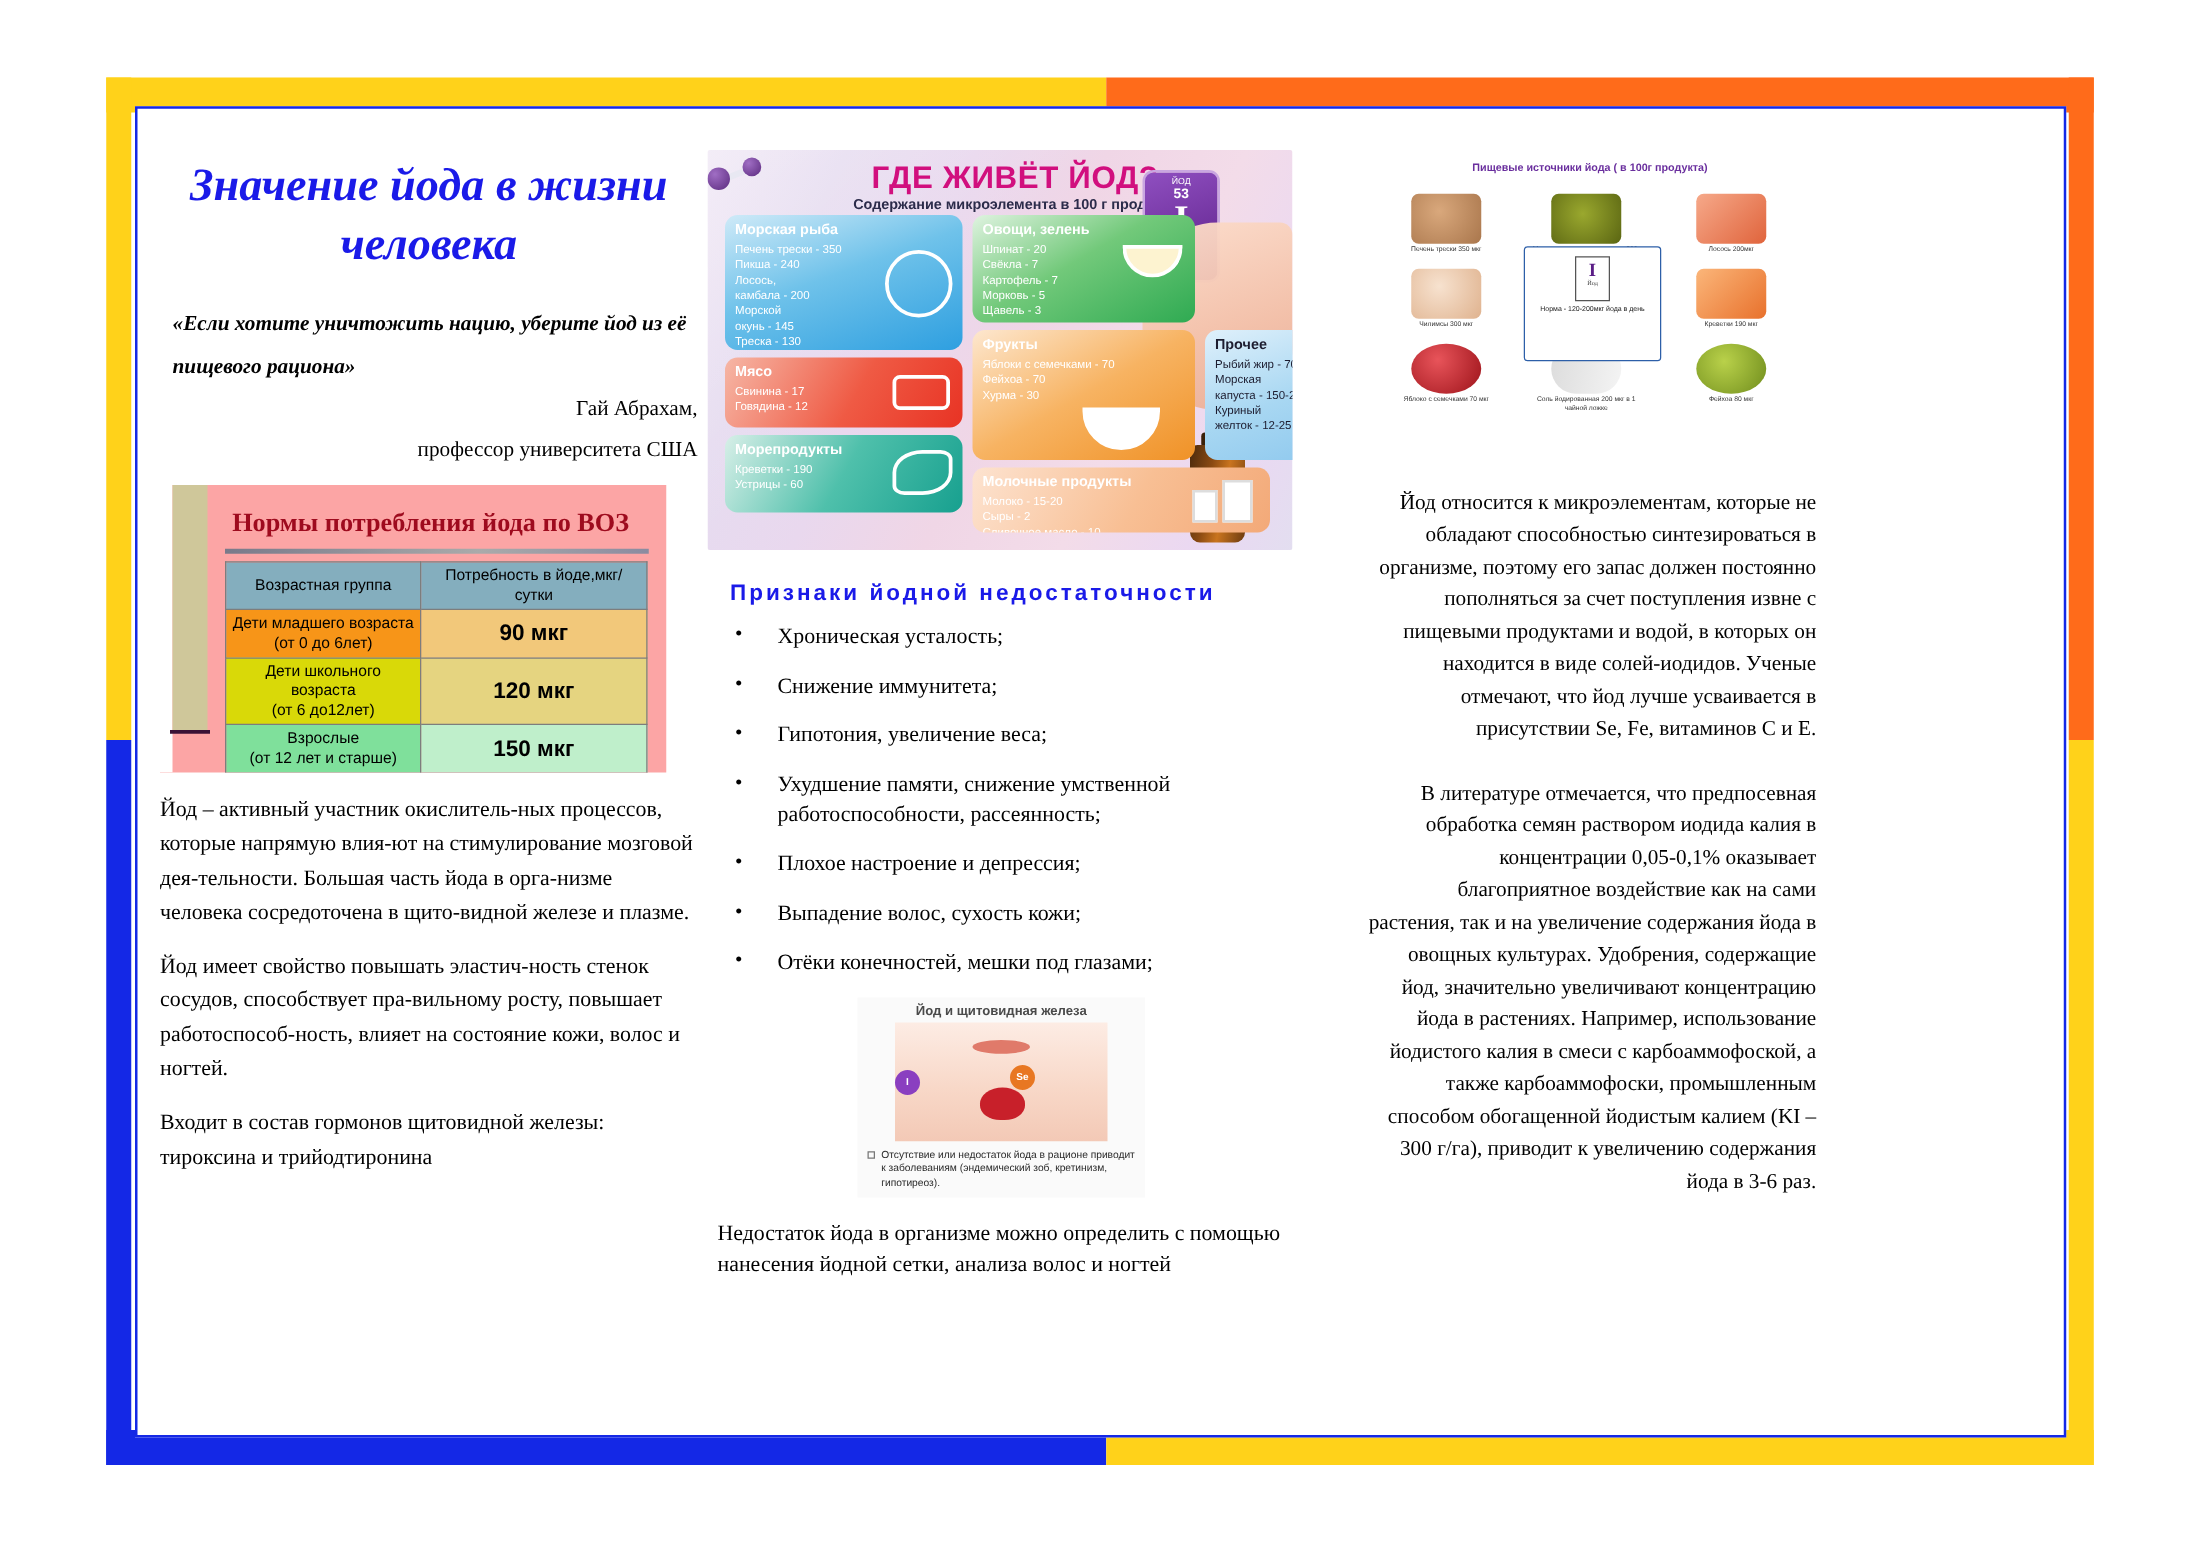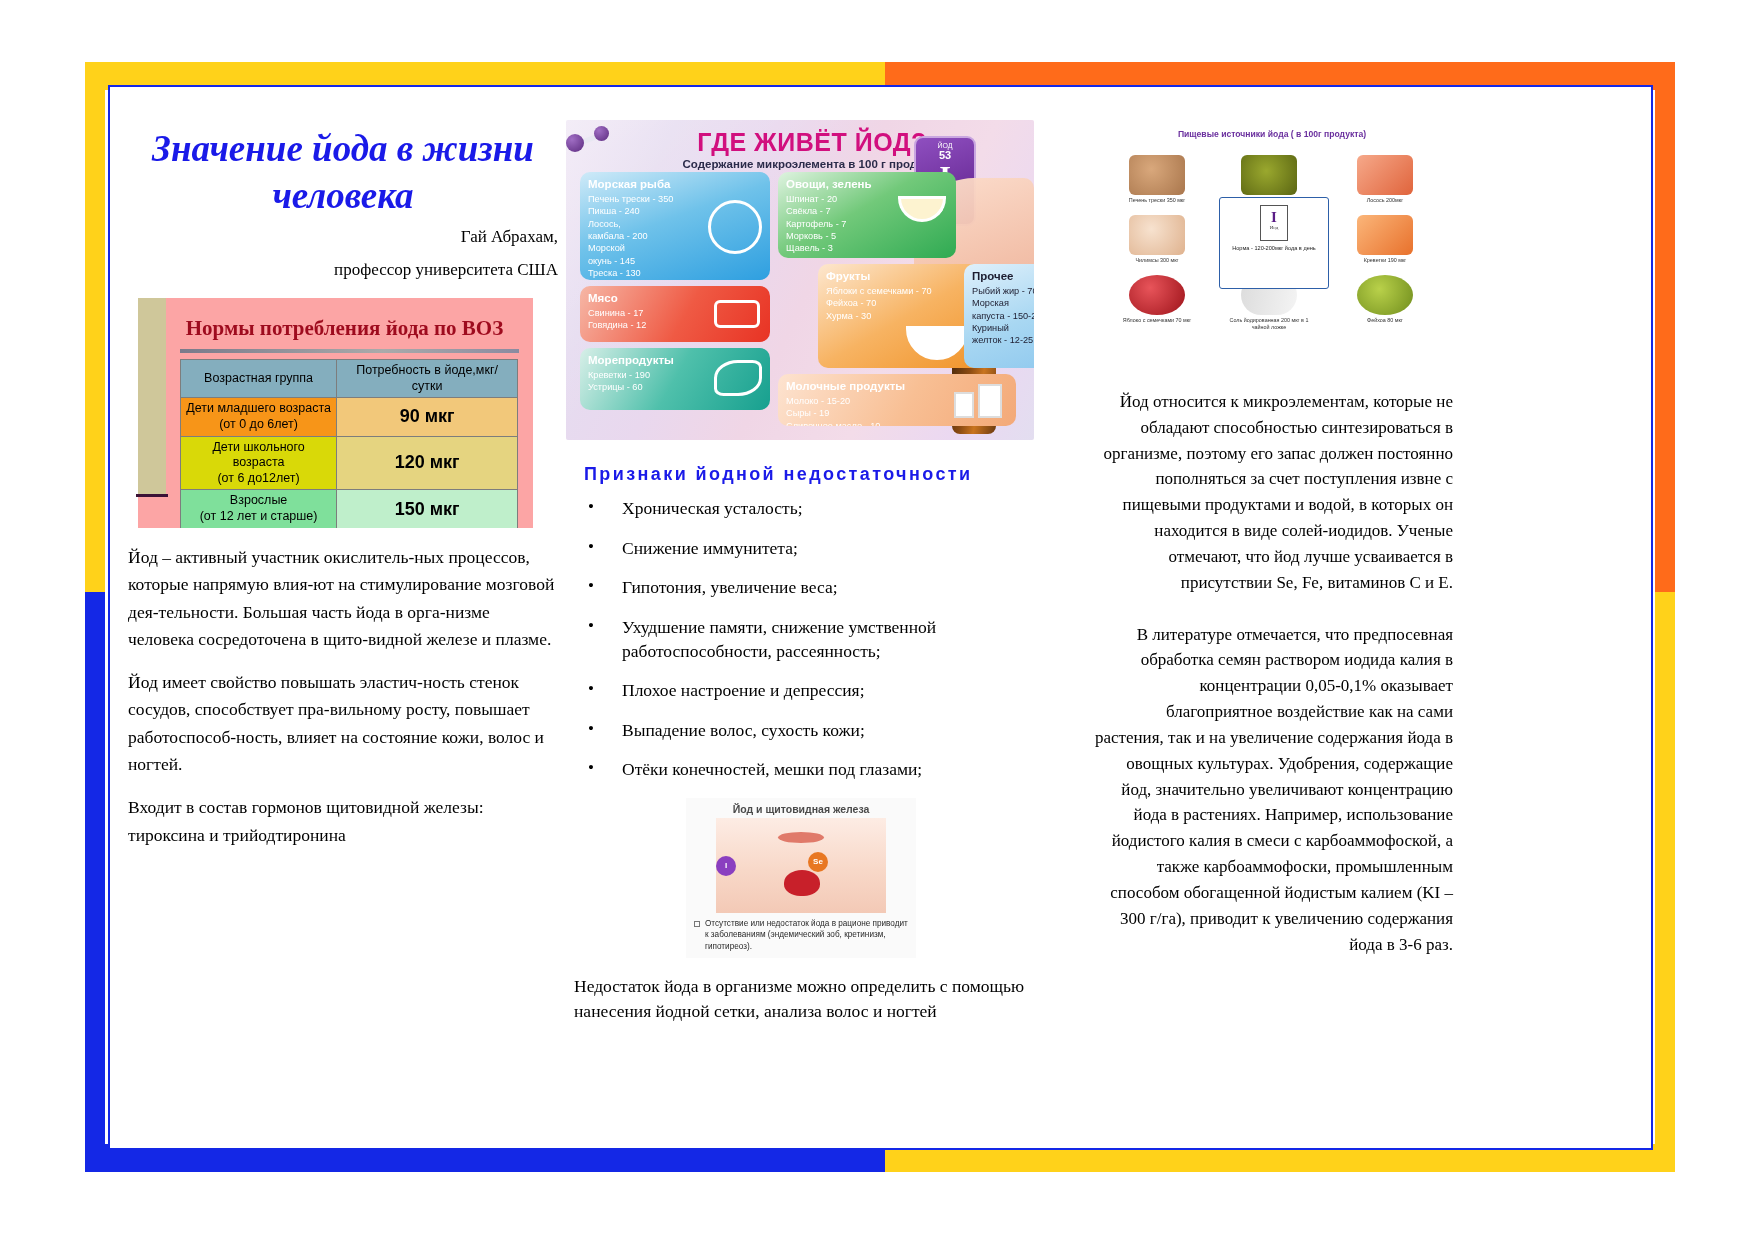--- a/index.html
+++ b/index.html
@@ -121,21 +121,21 @@
 
   #c-fish { left: 14px; top: 52px; width: 190px; height: 108px;
      background: linear-gradient(160deg,#cfeaf8 0%,#6fc2ea 45%,#2e9fe0 100%); }
   #c-meat { left: 14px; top: 166px; width: 190px; height: 56px;
      background: linear-gradient(120deg,#f6b7a6 0%,#ef5a44 55%,#e83324 100%); }
   #c-sea  { left: 14px; top: 228px; width: 190px; height: 62px;
      background: linear-gradient(120deg,#d8efe8 0%,#4fc0ab 50%,#17a08f 100%); }
   #c-veg  { left: 212px; top: 52px; width: 178px; height: 86px;
      background: linear-gradient(150deg,#dff3e0 0%,#72c97a 45%,#2faa52 100%); }
   #c-fruit{ left: 212px; top: 144px; width: 178px; height: 104px;
-     background: linear-gradient(150deg,#fde7cf 0%,#f7b362 50%,#f09227 100%); margin-left: 40px; }
+     background: linear-gradient(150deg,#fde7cf 0%,#f7b362 50%,#f09227 100%); }
   #c-milk { left: 212px; top: 254px; width: 238px; height: 52px;
      background: linear-gradient(120deg,#fde3d0 0%,#f8bf94 55%,#f3a978 100%); }
   #c-other{ left: 398px; top: 144px; width: 106px; height: 104px;
      background: linear-gradient(160deg,#dff0fb 0%,#a8d7f2 55%,#8ec8ee 100%); }
 
   
   #el-tile {
     position: absolute; right: 58px; top: 16px; width: 62px; height: 90px;
     border-radius: 9px; background: linear-gradient(160deg,#8f4fc0,#5a1d86);
     color: #fff; font-family: "Liberation Sans", sans-serif; text-align: center;
@@ -226,20 +226,21 @@
   <div class="band band-blue-bot"></div>
   <div class="band band-yellow-bot"></div>
 </div>
 
 <div id="inner-border"></div>
 
 <div id="content">
 
   <div class="col" id="col-left">
     <div id="main-title">Значение йода в жизни человека</div>
+    <div id="quote">«Если хотите уничтожить нацию, уберите йод из её пищевого рациона»</div>
     <div class="attrib">Гай Абрахам,</div>
     <div class="attrib">профессор  университета США</div>
 
     <div id="who-block">
       <div id="who-sidebar-a"></div>
       <div id="who-sidebar-b"></div>
       <div id="who-sidebar-line"></div>
       <div id="who-title">Нормы потребления йода по ВОЗ</div>
       <div id="who-rule"></div>
       <table id="who-table">
@@ -354,21 +355,21 @@
         <div class="ct">Фрукты</div>
         <div class="cl">Яблоки с семечками - 70</div>
         <div class="cl">Фейхоа - 70</div>
         <div class="cl">Хурма - 30</div>
         <span style="position:absolute;right:28px;bottom:8px;width:62px;height:34px;background:#fff;border:3px solid #fff;border-radius:0 0 34px 34px;"></span>
       </div>
 
       <div class="card" id="c-milk">
         <div class="ct">Молочные продукты</div>
         <div class="cl">Молоко - 15-20</div>
-        <div class="cl">Сыры - 19</div>
+        <div class="cl">Сыры - 2</div>
         <div class="cl">Сливочное масло - 10</div>
         <span style="position:absolute;right:14px;top:10px;width:24px;height:34px;background:#fff;border:2px solid #ddd;"></span>
         <span style="position:absolute;right:42px;top:18px;width:20px;height:26px;background:#fff;border:2px solid #ddd;"></span>
       </div>
 
       <div class="card" id="c-other">
         <div class="ct dark" style="color:#1d1d30;">Прочее</div>
         <div class="cl" style="color:#1d1d30;">Рыбий жир - 700</div>
         <div class="cl" style="color:#1d1d30;">Морская</div>
         <div class="cl" style="color:#1d1d30;">капуста - 150-200</div>

